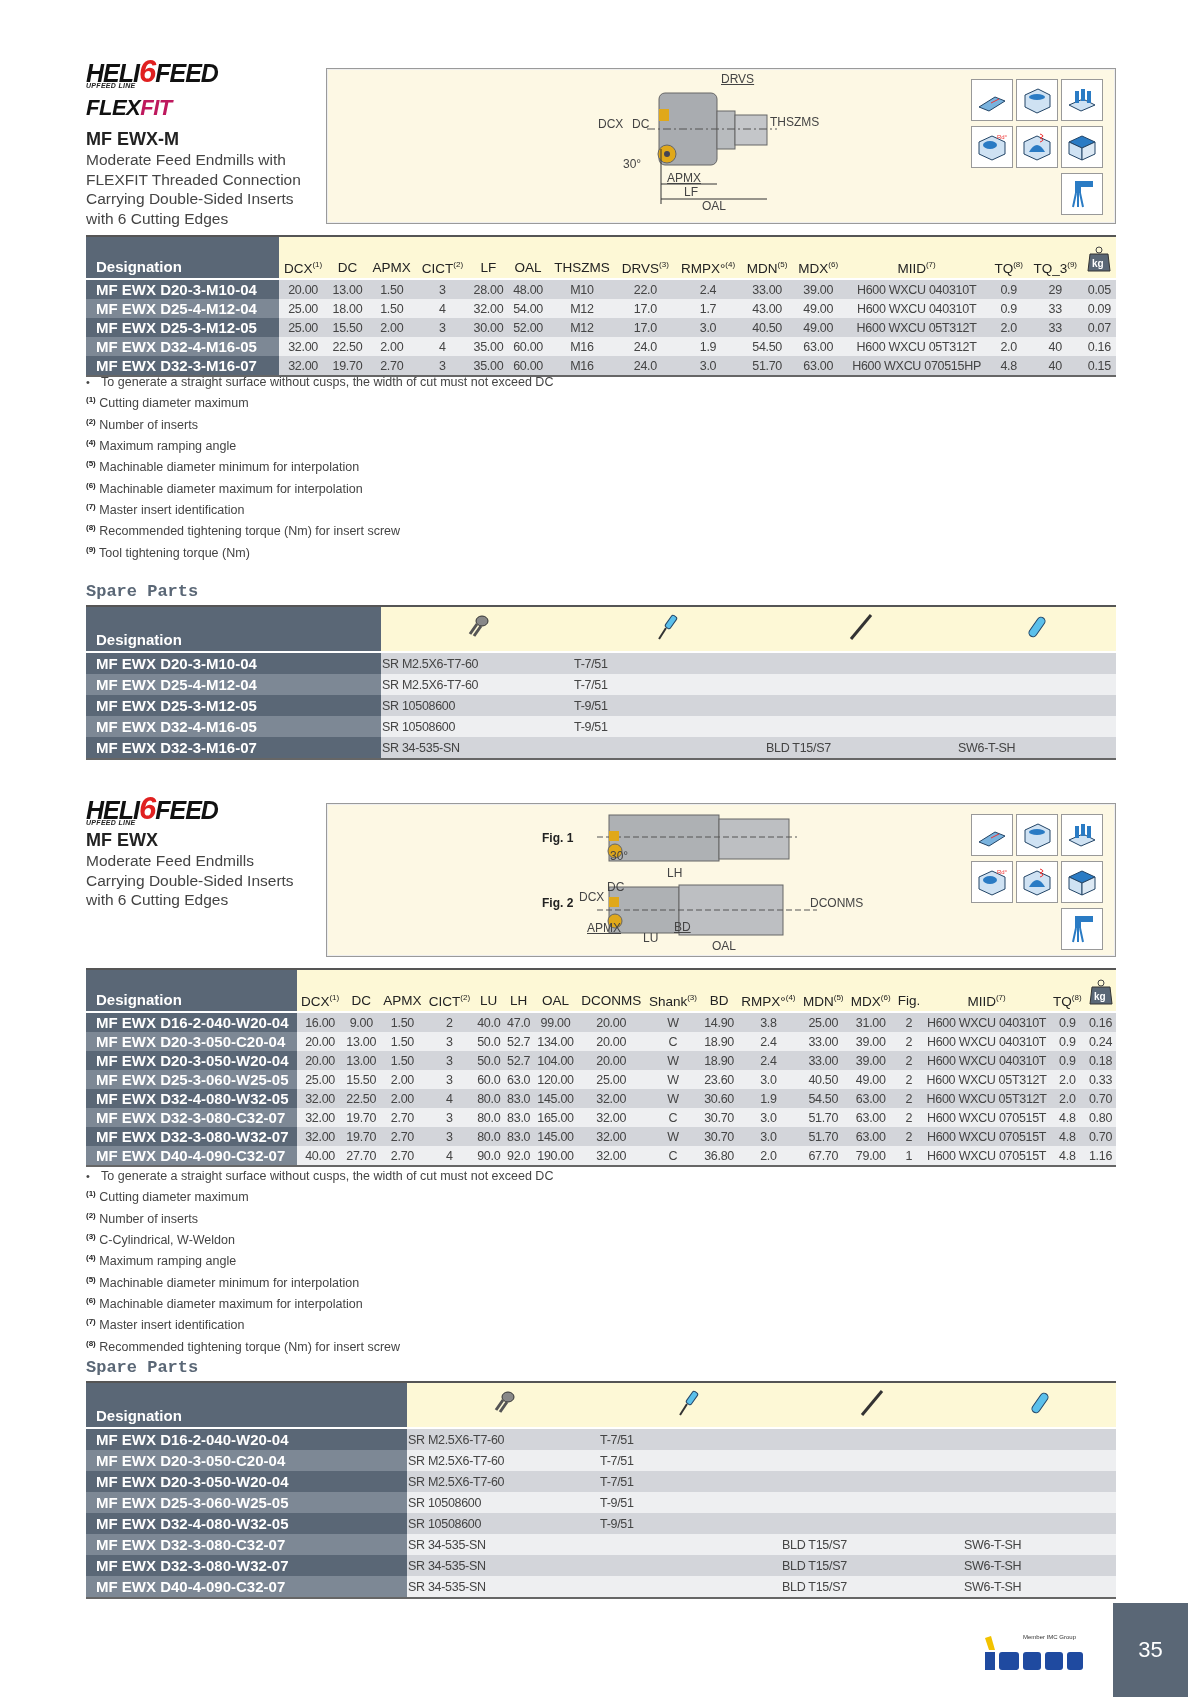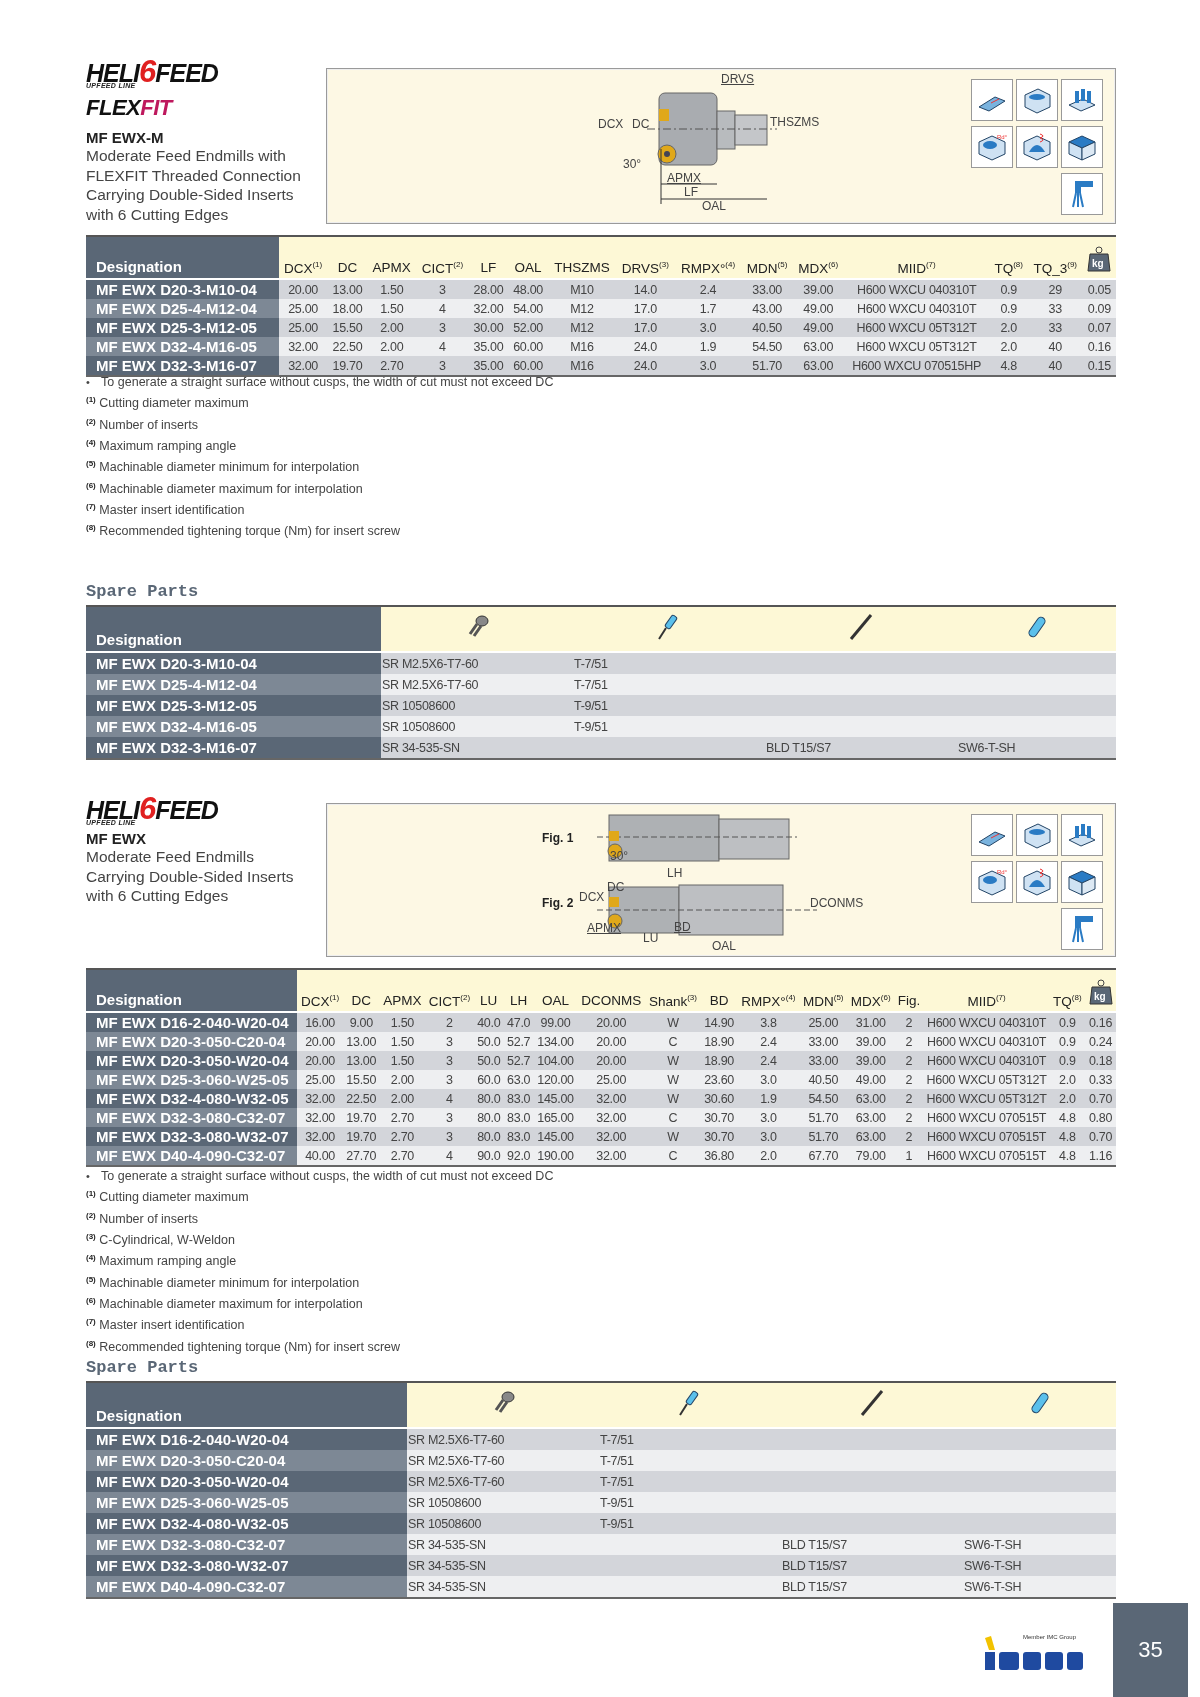--- a/index.html
+++ b/index.html
@@ -5,21 +5,21 @@
   html,body{margin:0;padding:0;background:#fff;}
   body{width:1200px;height:1697px;position:relative;overflow:hidden;font-family:"Liberation Sans",sans-serif;color:#333;}
   .abs{position:absolute;}
   
   .brand{left:86px;}
   .heli{font-family:"Liberation Sans",sans-serif;font-weight:bold;font-style:italic;font-size:25px;letter-spacing:-1px;color:#111;line-height:24px;}
   .heli .six{color:#e02020;font-size:31px;}
   .upfeed{font-size:7px;font-style:italic;font-weight:bold;color:#222;margin-top:-3px;letter-spacing:.3px;}
   .flexfit{font-weight:bold;font-style:italic;font-size:22px;color:#111;letter-spacing:-0.5px;margin-top:6px;}
   .flexfit .fit{color:#be185d;}
-  .title{font-weight:bold;font-size:15px;color:#222;margin-top:8px;}
+  .title{font-weight:bold;font-size:18px;color:#222;margin-top:8px;}
   .subtitle{font-size:15.5px;color:#444;line-height:19.5px;}
   
   .panel{background:#fdf8e4;border:1px solid #9a9a9a;box-shadow:inset 0 0 0 1px #eee;}
   .icons{display:grid;grid-template-columns:repeat(3,40px);gap:5px;}
   .ico{width:40px;height:40px;background:#fff;border:1px solid #999;display:flex;align-items:center;justify-content:center;}
   .ico svg{width:34px;height:34px;}
   .dimlbl{font-size:12px;color:#444;position:absolute;}
   .figlbl{font-size:12px;font-weight:bold;color:#222;position:absolute;}
   
   table.spec{border-collapse:collapse;position:absolute;left:86px;width:1030px;table-layout:auto;}
@@ -177,21 +177,21 @@
   <tbody id="s1-body">
       <tr class="odd">
         <td class="des">MF EWX D20-3-M10-04</td>
         <td>20.00</td>
         <td>13.00</td>
         <td>1.50</td>
         <td>3</td>
         <td>28.00</td>
         <td>48.00</td>
         <td>M10</td>
-        <td>14.0</td>
+        <td>22.0</td>
         <td>2.4</td>
         <td>33.00</td>
         <td>39.00</td>
         <td>H600 WXCU 040310T</td>
         <td>0.9</td>
         <td>29</td>
         <td>0.05</td>
       </tr>
       <tr class="even">
         <td class="des">MF EWX D25-4-M12-04</td>
@@ -270,20 +270,21 @@
 
 <div class="foot" style="top:373px;" id="s1-notes">
     <div><span class="b">•</span> <span>To generate a straight surface without cusps, the width of cut must not exceed DC</span></div>
     <div><sup>(1)</sup> <span>Cutting diameter maximum</span></div>
     <div><sup>(2)</sup> <span>Number of inserts</span></div>
     <div><sup>(4)</sup> <span>Maximum ramping angle</span></div>
     <div><sup>(5)</sup> <span>Machinable diameter minimum for interpolation</span></div>
     <div><sup>(6)</sup> <span>Machinable diameter maximum for interpolation</span></div>
     <div><sup>(7)</sup> <span>Master insert identification</span></div>
     <div><sup>(8)</sup> <span>Recommended tightening torque (Nm) for insert screw</span></div>
+    <div><sup>(9)</sup> <span>Tool tightening torque (Nm)</span></div>
   </div>
 
 <div class="sectitle" style="top:582px;">Spare Parts</div>
 <table class="spare" style="top:605px;">
   <thead>
     <tr>
       <th class="des" style="width:284px;">Designation</th>
       <th style="width:190px;"><svg width="30" height="30" viewBox="0 0 30 30">
             <ellipse cx="20" cy="9" rx="6" ry="5" fill="#888" stroke="#333"></ellipse>
             <path d="M15 12 L8 22 M19 14 L12 24" stroke="#555" stroke-width="3"></path>

